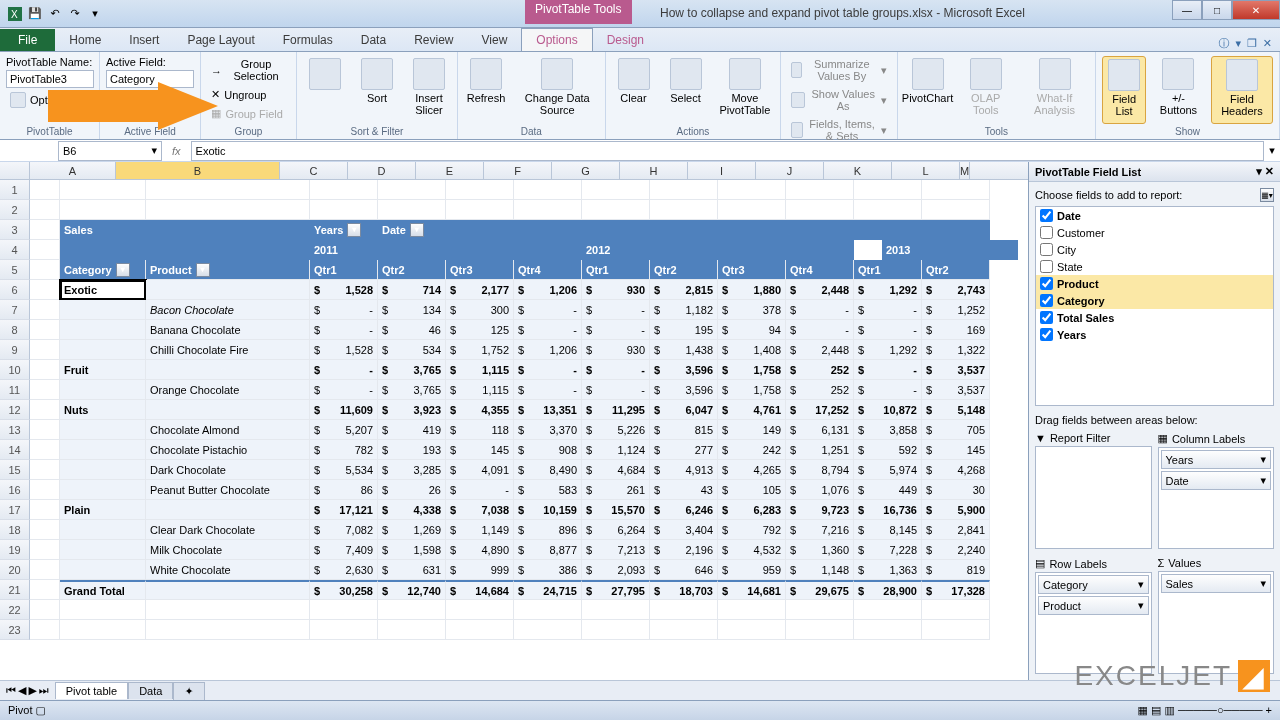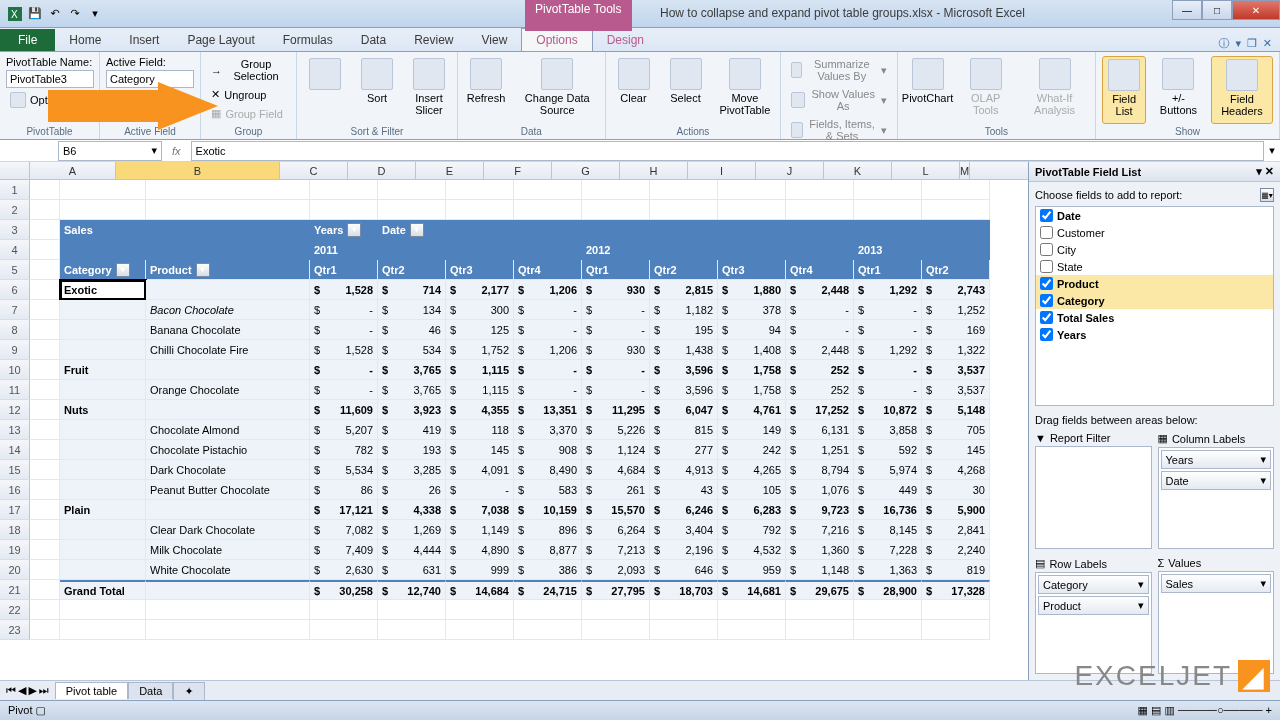--- a/index.html
+++ b/index.html
@@ -2,21 +2,21 @@
 <html><head>
 <meta charset="utf-8">
 <style>
 * { box-sizing: border-box; margin: 0; padding: 0; }
 body { font-family: "Segoe UI", Tahoma, sans-serif; font-size: 11px; background: #fff; overflow: hidden; width: 1280px; height: 720px; position: relative; }
 
 
 .titlebar { height: 28px; background: linear-gradient(#d7e4f2, #c0d5ed); display: flex; align-items: center; position: relative; border-bottom: 1px solid #8ba0bc; }
 .qat { display: flex; align-items: center; gap: 2px; padding: 0 6px; }
 .qat-item { width: 18px; height: 18px; display: flex; align-items: center; justify-content: center; }
-.ptt-tools { position: absolute; left: 525px; top: 0; font-size: 12px; color: #fff; background: #b95a8e; padding: 2px 10px 15px; }
+.ptt-tools { position: absolute; left: 525px; top: 0; font-size: 12px; color: #fff; background: #b95a8e; padding: 2px 10px 8px; }
 .doc-title { position: absolute; left: 660px; top: 6px; font-size: 12px; color: #3b3b3b; }
 .win-controls { position: absolute; right: 0; top: 0; display: flex; }
 .win-btn { width: 30px; height: 20px; background: linear-gradient(#e8eef7,#c9d7eb); border: 1px solid #8ba0bc; display: flex; align-items: center; justify-content: center; font-size: 10px; }
 .win-btn.close { background: linear-gradient(#e2786a,#c0392b); color: #fff; width: 48px; }
 
 
 .ribbon-tabs { height: 24px; background: linear-gradient(#e8eef7,#dce7f5); display: flex; align-items: flex-end; border-bottom: 1px solid #8ba0bc; padding-left: 0; }
 .tab { padding: 4px 14px; font-size: 12px; color: #3b3b3b; cursor: pointer; }
 .tab.file { background: #1e6b3a; color: #fff; border-radius: 0; padding: 4px 18px; }
 .tab.active { background: #f5f6f7; border: 1px solid #8ba0bc; border-bottom: none; color: #b95a8e; }
@@ -346,21 +346,21 @@
           <div class="cell pt-hdr" style="width: 86px;"></div>
           <div class="cell pt-hdr" style="width: 164px;"></div>
           <div class="cell pt-hdr" style="width: 68px;">2011</div>
           <div class="cell pt-hdr" style="width: 68px;"></div>
           <div class="cell pt-hdr" style="width: 68px;"></div>
           <div class="cell pt-hdr" style="width: 68px;"></div>
           <div class="cell pt-hdr" style="width: 68px;">2012</div>
           <div class="cell pt-hdr" style="width: 68px;"></div>
           <div class="cell pt-hdr" style="width: 68px;"></div>
           <div class="cell pt-hdr" style="width: 68px;"></div>
-          <div class="cell pt-hdr" style="width: 68px;">2013</div>
+          <div class="cell pt-hdr" style="width: 68px; margin-left: 28px;">2013</div>
           <div class="cell pt-hdr" style="width: 68px;"></div>
         </div>
         <div class="row ">
           <div class="rh">5</div>
           <div class="cell " style="width: 30px;"></div>
           <div class="cell pt-sub" style="width: 86px;">Category<span class="filter-btn">▾</span></div>
           <div class="cell pt-sub" style="width: 164px;">Product<span class="filter-btn" style="float:right">▾</span></div>
           <div class="cell pt-sub" style="width: 68px;">Qtr1</div>
           <div class="cell pt-sub" style="width: 68px;">Qtr2</div>
           <div class="cell pt-sub" style="width: 68px;">Qtr3</div>
@@ -974,21 +974,21 @@
           <div class="rh">19</div>
           <div class="cell " style="width: 30px;"></div>
           <div class="cell pt-body" style="width: 86px;"></div>
           <div class="cell pt-body" style="width: 164px;">Milk Chocolate</div>
           <div class="cell money pt-body" style="width: 68px;">
             <span style="flex:1;text-align:left">$</span>
             <span>7,409</span>
           </div>
           <div class="cell money pt-body" style="width: 68px;">
             <span style="flex:1;text-align:left">$</span>
-            <span>4,444</span>
+            <span>1,598</span>
           </div>
           <div class="cell money pt-body" style="width: 68px;">
             <span style="flex:1;text-align:left">$</span>
             <span>4,890</span>
           </div>
           <div class="cell money pt-body" style="width: 68px;">
             <span style="flex:1;text-align:left">$</span>
             <span>8,877</span>
           </div>
           <div class="cell money pt-body" style="width: 68px;">

